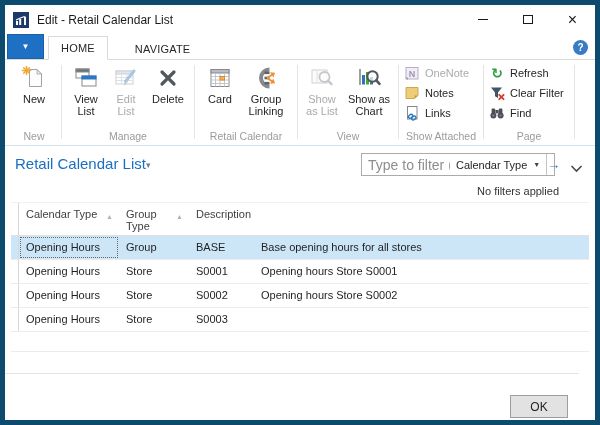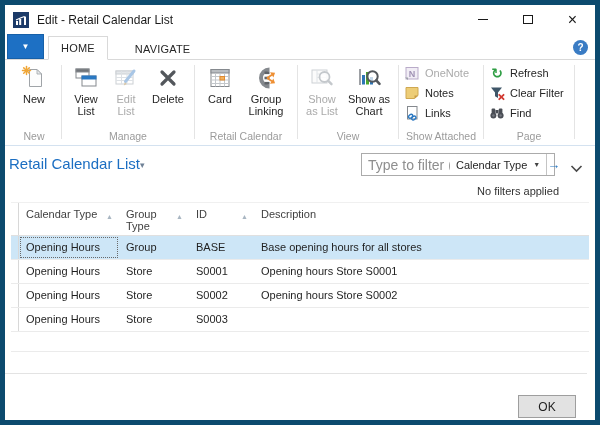--- a/index.html
+++ b/index.html
@@ -35,21 +35,21 @@
   .rbtn svg { display:block; margin-bottom:2px; }
   .rbtn.disabled { color:#aaaaaa; }
   .scol { display:flex; flex-direction:column; justify-content:flex-start; padding:5px 2px 0 4px; gap:4px; }
   .sbtn { display:flex; align-items:center; gap:5px; font-size:11px; color:#262626; height:16px; white-space:nowrap; }
   .sbtn.disabled { color:#aaaaaa; }
   .sbtn svg { flex:0 0 16px; }
   .glyph-refresh { font-family:"DejaVu Sans",sans-serif; color:#2f9e44; font-size:14px; line-height:14px; font-weight:bold; width:16px; text-align:center; }
 
   
   .content { position:relative; height:281px; background:#fff; }
-  .page-title { position:absolute; left:4px; top:9px; font-size:15px; color:#1b6ec2; display:flex; align-items:center; }
+  .page-title { position:absolute; left:10px; top:9px; font-size:15px; color:#1b6ec2; display:flex; align-items:center; }
   .page-title .caret { font-size:9px; color:#6f8196; padding-top:2px; }
   .filterbox { position:absolute; right:40px; top:7px; width:194px; height:23px; border:1px solid #ababab; background:#fff; display:flex; align-items:center; }
   .filter-input { border:none; outline:none; width:88px; font-size:14px; padding:0 0 0 6px; color:#333; font-family:inherit; }
   .filter-input::placeholder { color:#8e8e8e; opacity:1; }
   .fsep { width:1px; height:15px; background:#c4c4c4; }
   .filter-col { display:flex; align-items:center; gap:6px; padding:0 6px; font-size:11px; color:#262626; white-space:nowrap; }
   .filter-col .caret { font-size:7px; color:#444; }
   .go-btn { width:24px; align-self:stretch; display:flex; align-items:center; justify-content:center; color:#2b79c2; font-size:13px; font-weight:bold; border-left:1px solid #c4c4c4; }
   .expand-btn { position:absolute; right:12px; top:13px; }
   .filter-status { position:absolute; right:36px; top:39px; font-size:11px; color:#333;padding-left:14px; }
@@ -65,21 +65,21 @@
   .c4 { flex:1 1 auto; }
   .ghead { height:33px; border-bottom:1px solid #e0e0e0; }
   .ghead .gcell { color:#3f3f3f; display:flex; justify-content:space-between; align-items:flex-start; white-space:normal; line-height:12px; padding-top:5px; }
   .sort { font-size:7px; color:#a9b6c2; padding-top:3px; padding-right:2px; }
   .grow { height:24px; border-bottom:1px solid #ebebeb; background:#fff; }
   .grow.selected { background:#cde6f7; }
   .grow.selected .c1 { outline:1px dotted #6a6a6a; outline-offset:-2px; }
   .grow-empty { height:20px; border-bottom:1px solid #ebebeb; }
 
   
-  .footer { position:absolute; left:0; right:8px; bottom:5px; height:49px; border-top:1px solid #e3e3e3; background:#fff; }
+  .footer { position:absolute; left:0; right:16px; bottom:5px; height:49px; border-top:1px solid #e3e3e3; background:#fff; }
   .ok-btn { position:absolute; right:11px; top:21px; width:58px; height:23px; background:#e2e2e2; border:1px solid #9e9e9e; font-size:12px; color:#1f1f1f; display:flex; align-items:center; justify-content:center; font-family:inherit; }
   .bluestrip { position:absolute; left:0; right:0; bottom:0; height:5px; background:#2e7ac4; }
 </style>
 </head>
 <body>
 
 <div class="window">
 
   <div class="titlebar">
     <svg class="app-icon" viewBox="0 0 16 16">
@@ -335,24 +335,20 @@
       <div class="gr ghead">
         <div class="gcell c-gut"></div>
         <div class="gcell c1">
           <span>Calendar Type</span>
           <span class="sort">▲</span>
         </div>
         <div class="gcell c2">
           <span>Group Type</span>
           <span class="sort">▲</span>
         </div>
-        <div class="gcell c3">
-          <span>ID</span>
-          <span class="sort">▲</span>
-        </div>
         <div class="gcell c4">
           <span>Description</span>
         </div>
       </div>
 
       <div class="gr grow selected">
         <div class="gcell c-gut" style="background:#cde6f7"></div>
         <div class="gcell c1">Opening Hours</div>
         <div class="gcell c2">Group</div>
         <div class="gcell c3">BASE</div>

